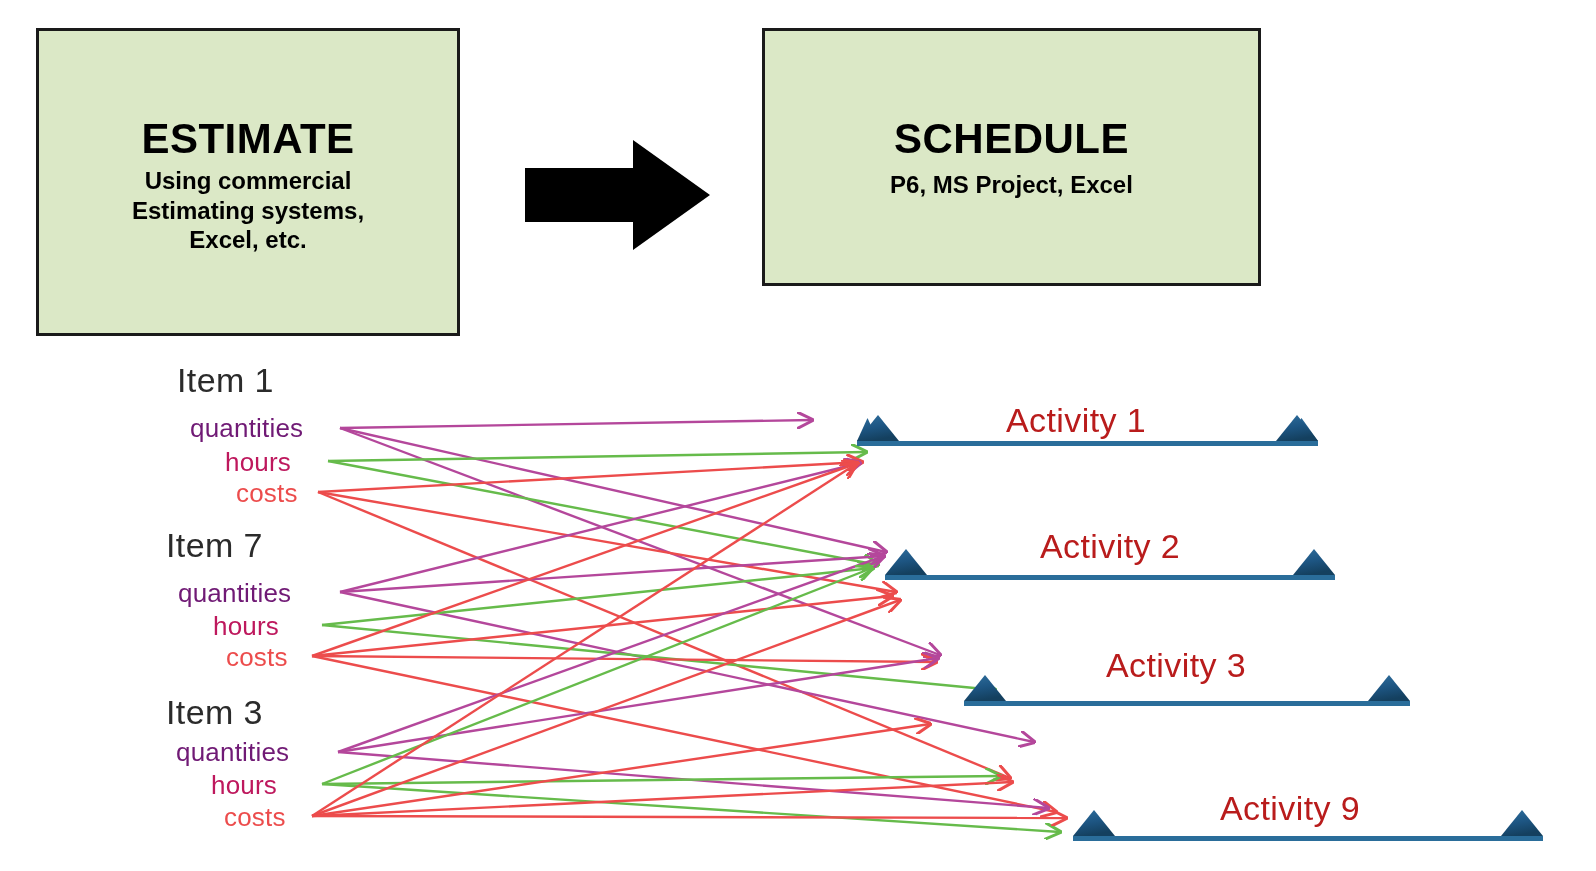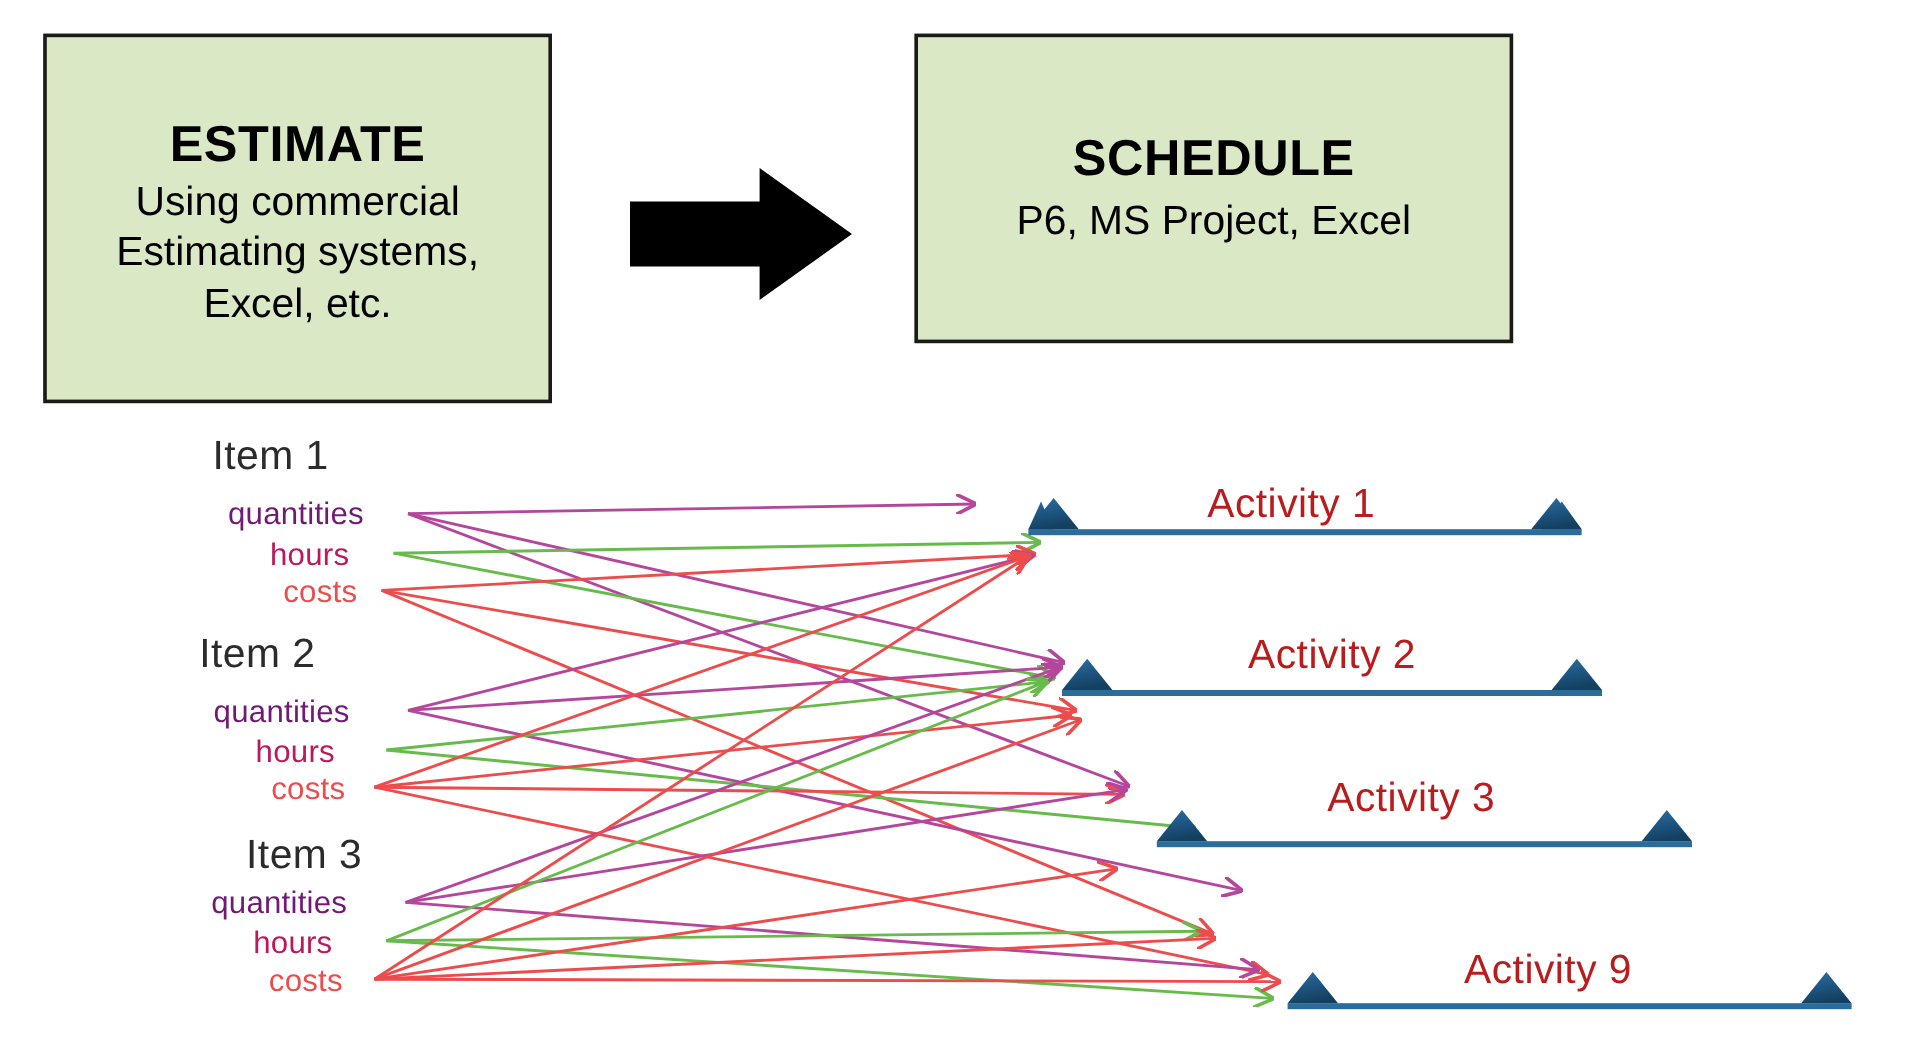--- a/index.html
+++ b/index.html
@@ -42,23 +42,23 @@
     height: 258px;
   }
   .proc-title {
     font-size: 42px;
     font-weight: bold;
     letter-spacing: 0.5px;
     line-height: 1.12;
     margin-bottom: 4px;
   }
   .proc-sub {
-    font-size: 34px;
+    font-size: 24px;
     line-height: 1.24;
-    font-weight: normal;
+    font-weight: bold;
   }
   #schedule-box .proc-title { margin-bottom: 8px; }
 
   
   #flow-arrow {
     position: absolute;
     left: 525px;
     top: 140px;
     width: 185px;
     height: 110px;
@@ -201,26 +201,26 @@
     <polygon points="1115,836 1073,836 1094,810" fill="url(#tri-grad)"></polygon>
     <polygon points="1543,836 1501,836 1522,810" fill="url(#tri-grad)"></polygon>
   </g>
 </svg>
 
 <div class="item-head" style="left:177px; top:361px;">Item 1</div>
 <div class="attr-label attr-quantities" style="left:190px; top:413px;">quantities</div>
 <div class="attr-label attr-hours" style="left:225px; top:447px;">hours</div>
 <div class="attr-label attr-costs" style="left:236px; top:478px;">costs</div>
 
-<div class="item-head" style="left:166px; top:526px;">Item 2</div>
+<div class="item-head" style="left:166px; top:526px;">Item 7</div>
 <div class="attr-label attr-quantities" style="left:178px; top:578px;">quantities</div>
 <div class="attr-label attr-hours" style="left:213px; top:611px;">hours</div>
 <div class="attr-label attr-costs" style="left:226px; top:642px;">costs</div>
 
-<div class="item-head" style="left:166px; top:693px;margin-left:39px;">Item 3</div>
+<div class="item-head" style="left:166px; top:693px;">Item 3</div>
 <div class="attr-label attr-quantities" style="left:176px; top:737px;">quantities</div>
 <div class="attr-label attr-hours" style="left:211px; top:770px;">hours</div>
 <div class="attr-label attr-costs" style="left:224px; top:802px;">costs</div>
 
 <div class="activity-label" style="left:1006px; top:401px;">Activity 1</div>
 <div class="activity-label" style="left:1040px; top:527px;">Activity 2</div>
 <div class="activity-label" style="left:1106px; top:646px;text-align:right;">Activity 3</div>
 <div class="activity-label" style="left:1220px; top:789px;">Activity 9</div>
 
 </body></html>

